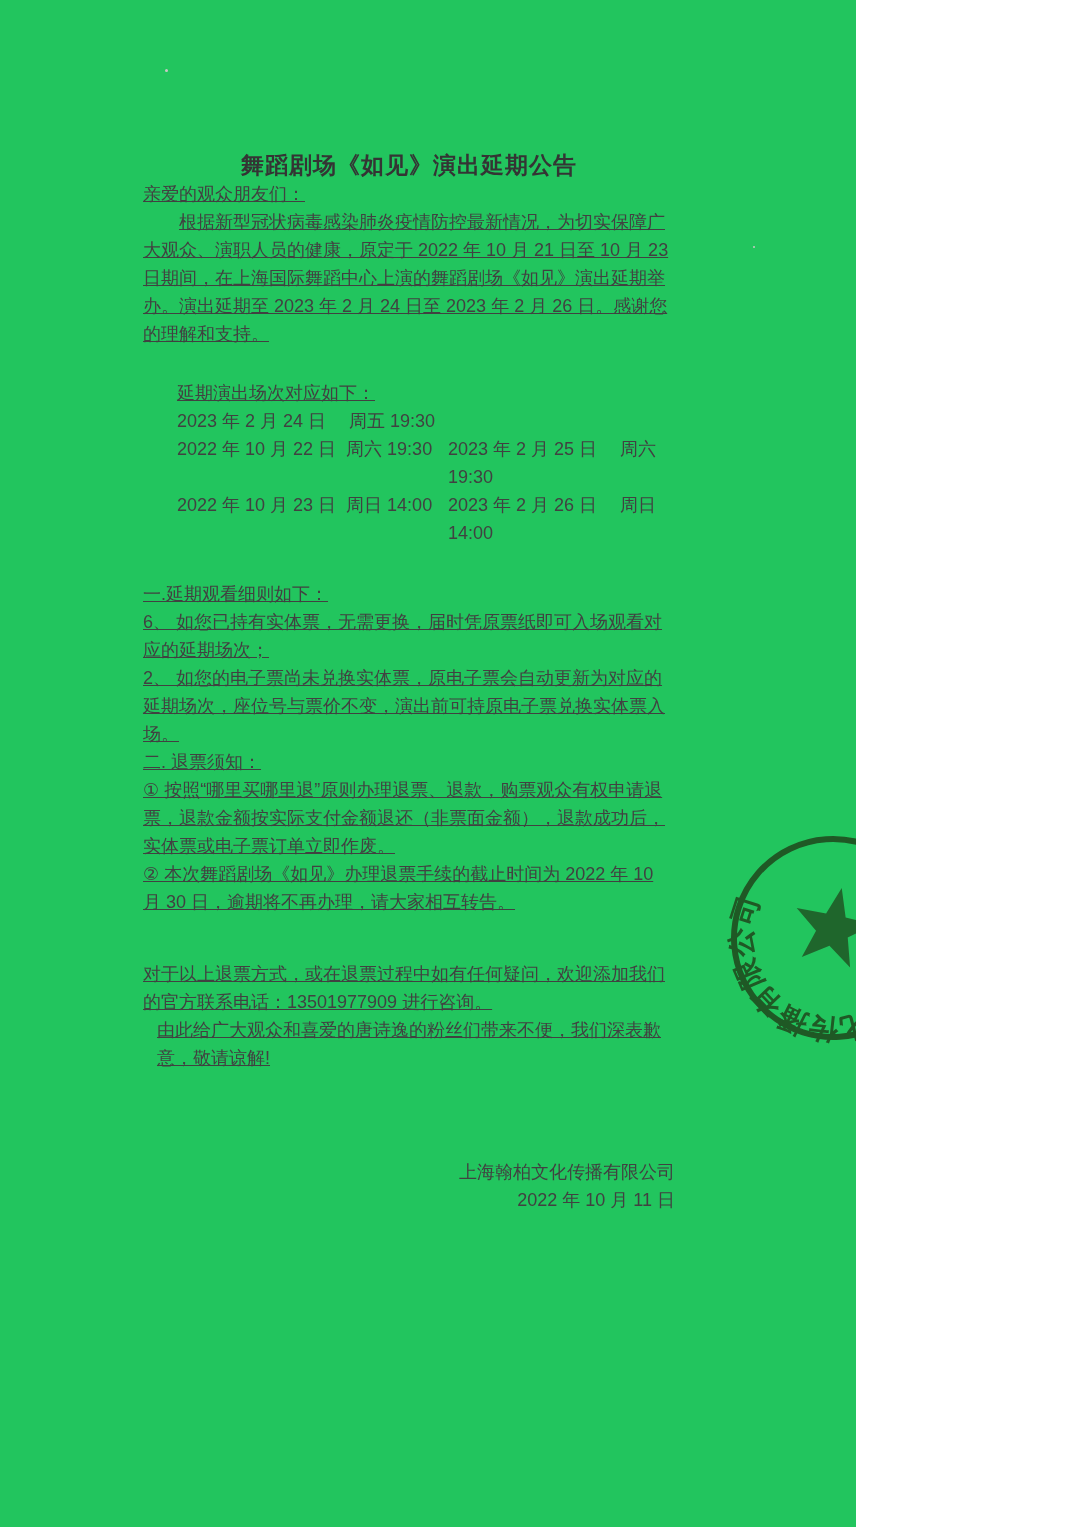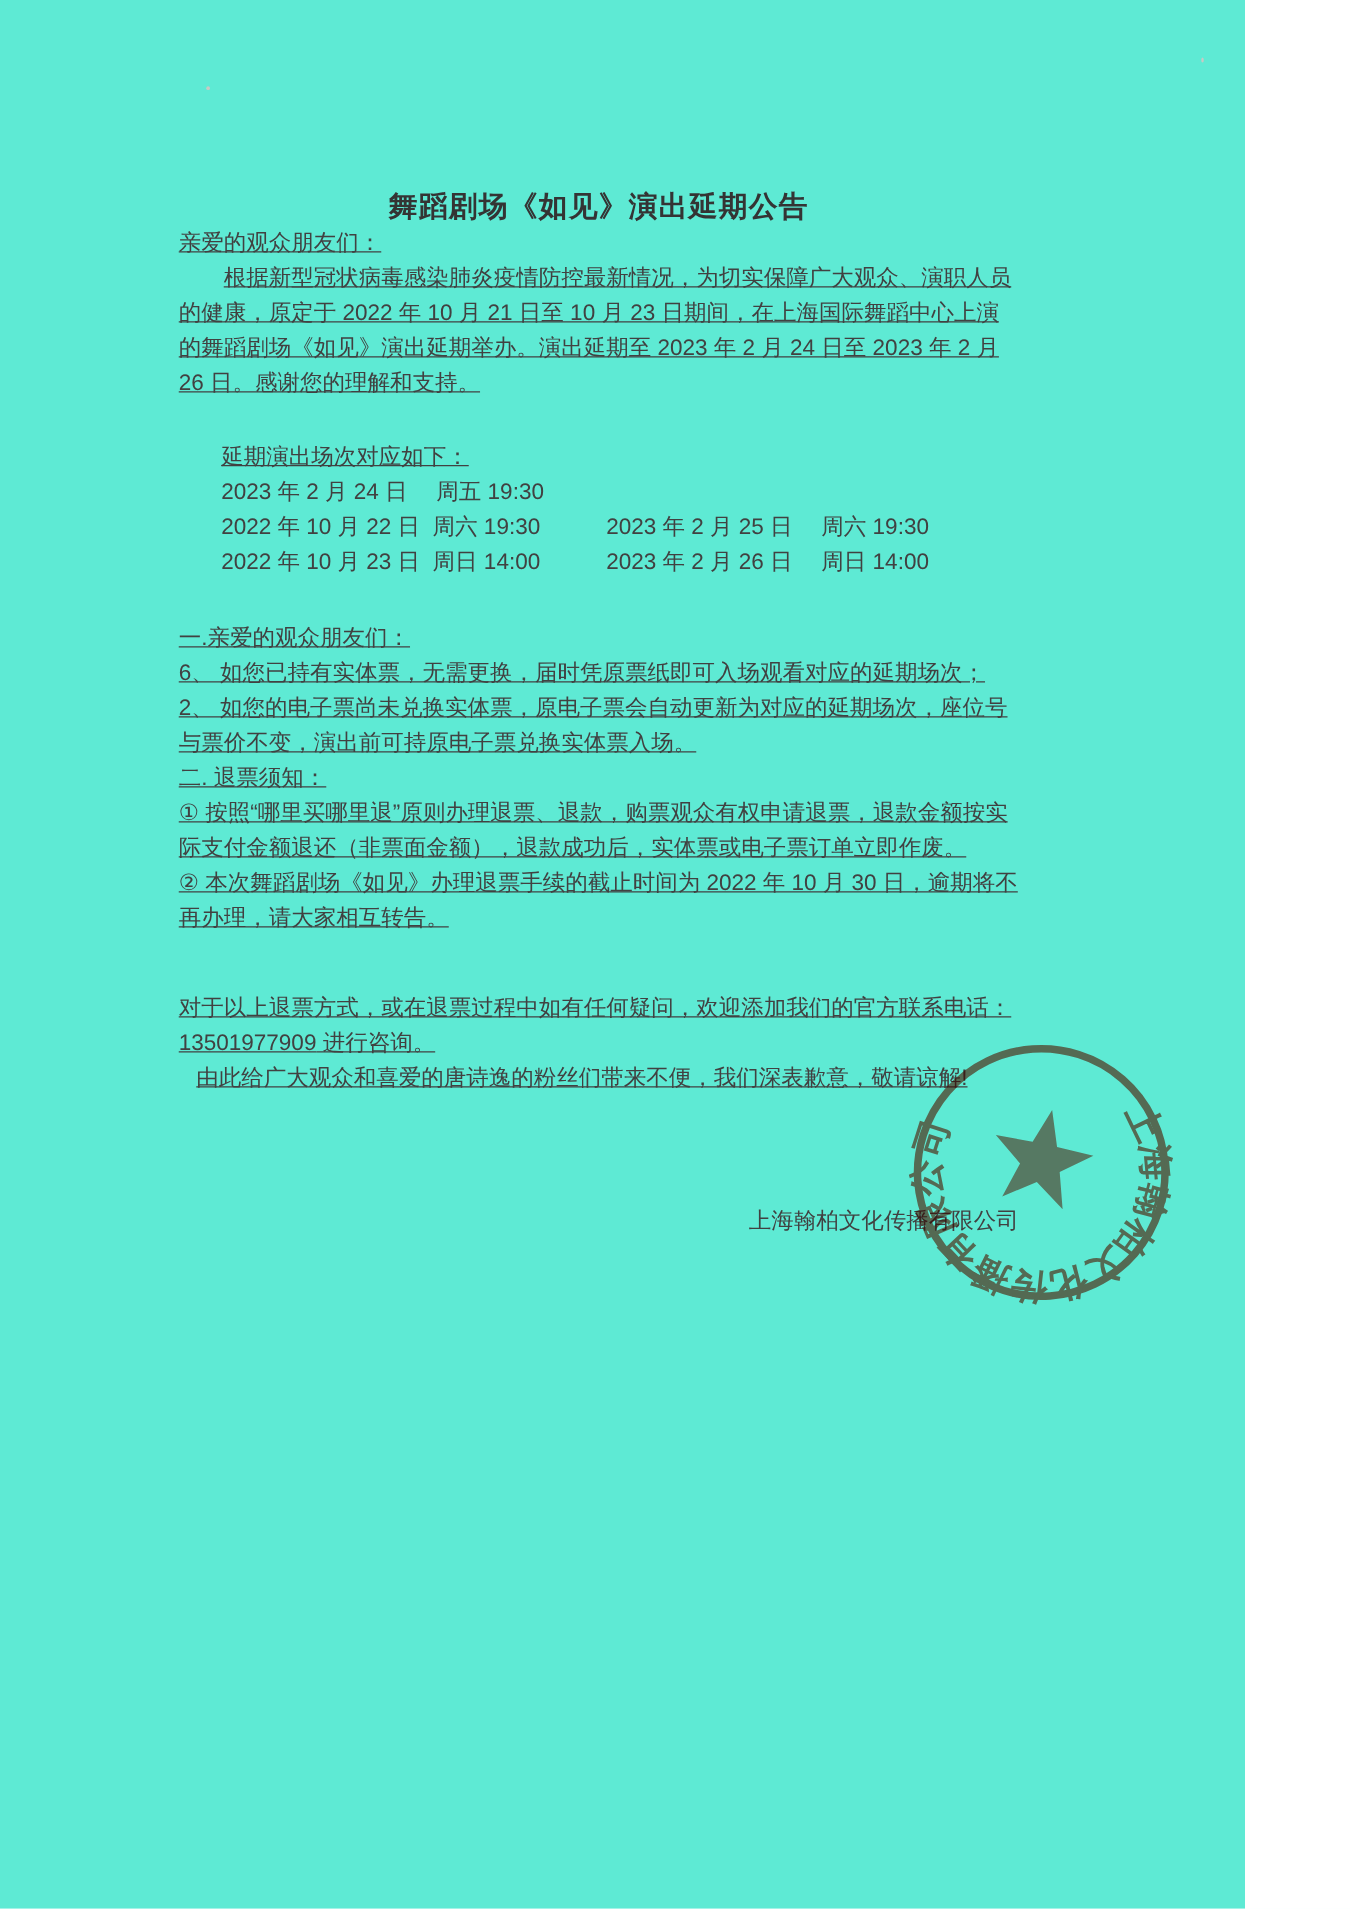--- a/index.html
+++ b/index.html
@@ -1,19 +1,19 @@
 <!DOCTYPE html>
 <html><head>
 <meta charset="utf-8">
 <style>
   html,body{margin:0;padding:0;background:#ffffff;}
   .page{
     position:relative;
-    width:996px;height:1527px;
-    background:#5eead4;
+    width:856px;height:1527px;
+    background:#22c55e;
     font-family:"Liberation Sans","DejaVu Sans",sans-serif;
     color:#414141;
     overflow:hidden;
   }
   .content{
     position:relative;
     padding:0 181px 0 143px;
     font-size:18px;
     line-height:28px;
   }
@@ -88,34 +88,35 @@
         <span class="orig">2022 年 10 月 22 日  周六 19:30</span>
         <span class="new">2023 年 2 月 25 日　 周六 19:30</span>
       </div>
       <div class="schedule-row">
         <span class="orig">2022 年 10 月 23 日  周日 14:00</span>
         <span class="new">2023 年 2 月 26 日　 周日 14:00</span>
       </div>
     </div>
 
     <div class="rules">
-      <p class="para">一.亲爱的观众朋友们：</p>
+      <p class="para">一.延期观看细则如下：</p>
       <p class="para">6、 如您已持有实体票，无需更换，届时凭原票纸即可入场观看对应的延期场次；</p>
       <p class="para">2、 如您的电子票尚未兑换实体票，原电子票会自动更新为对应的延期场次，座位号与票价不变，演出前可持原电子票兑换实体票入场。</p>
       <p class="para">二. 退票须知：</p>
       <p class="para">① 按照“哪里买哪里退”原则办理退票、退款，购票观众有权申请退票，退款金额按实际支付金额退还（非票面金额），退款成功后，实体票或电子票订单立即作废。</p>
       <p class="para">② 本次舞蹈剧场《如见》办理退票手续的截止时间为 2022 年 10 月 30 日，逾期将不再办理，请大家相互转告。</p>
     </div>
 
     <p class="para contact"><span>对于以上退票方式，或在退票过程中如有任何疑问，欢迎添加我们的官方联系电话：</span><span>13501977909</span><span> 进行咨询。</span></p>
 
     <p class="para apology">由此给广大观众和喜爱的唐诗逸的粉丝们带来不便，我们深表歉意，敬请谅解!</p>
 
     <div class="signature">
       <div>上海翰柏文化传播有限公司</div>
+      <div>2022 年 10 月 11 日</div>
     </div>
   </div>
 
   <svg class="stamp" viewBox="0 0 212 212" aria-hidden="true">
     <g transform="rotate(176 106 106)">
       <circle cx="106" cy="106" r="99" fill="none" stroke="#e05a48" stroke-width="6"></circle>
       <path id="sealArc" d="M 48 164 A 82 82 0 1 1 164 164" fill="none"></path>
       <text fill="#e05a48" font-size="29" font-weight="bold" font-family="Liberation Sans, sans-serif">
         <textPath href="#sealArc" startOffset="50%" text-anchor="middle">上海翰柏文化传播有限公司</textPath>
       </text>

